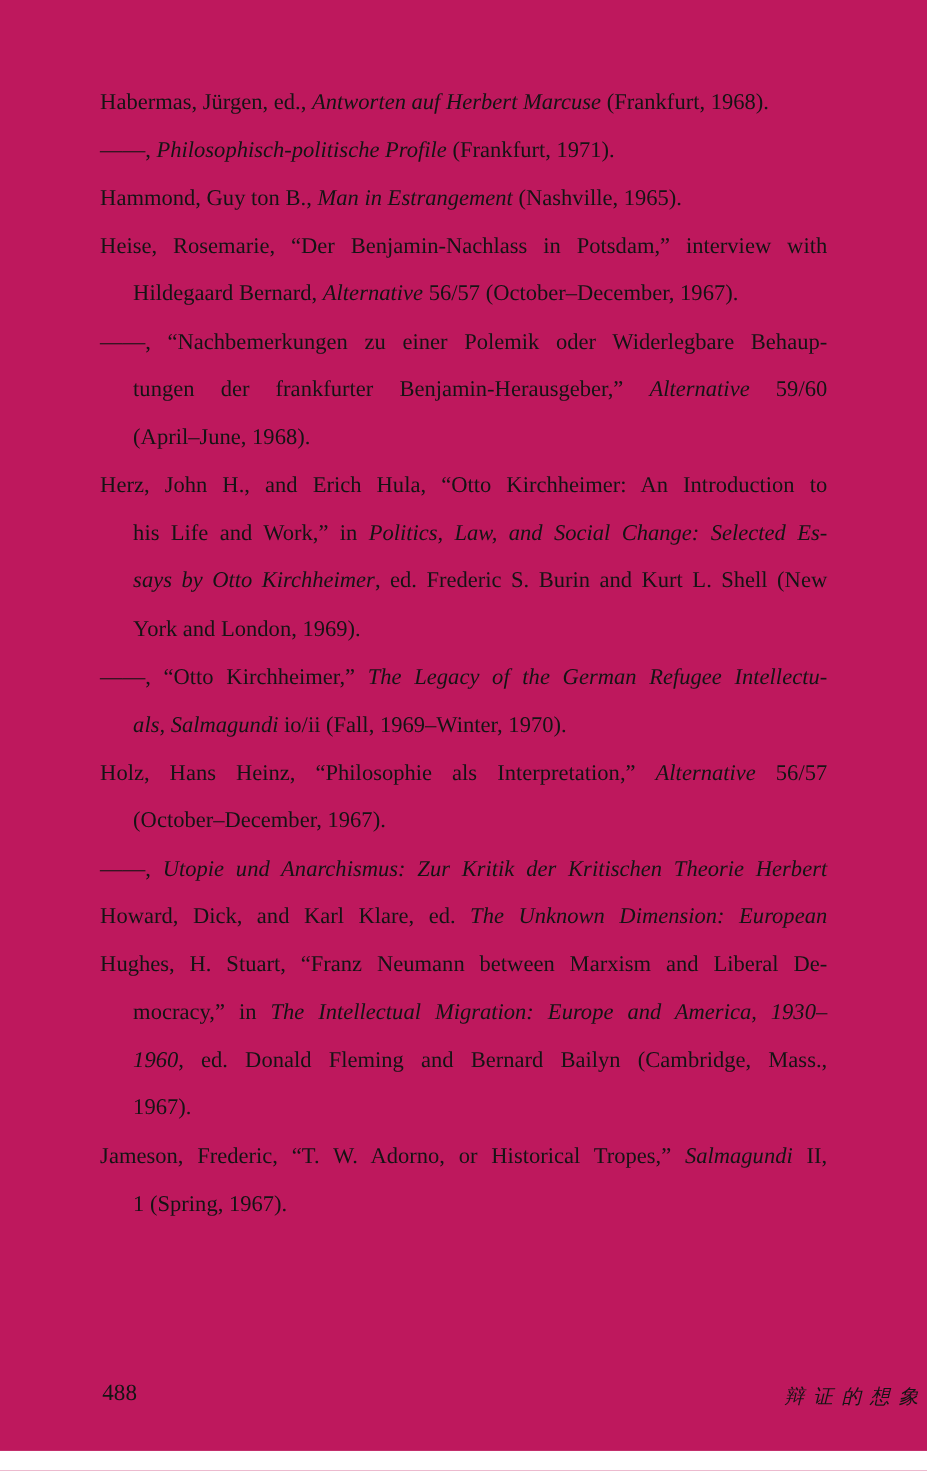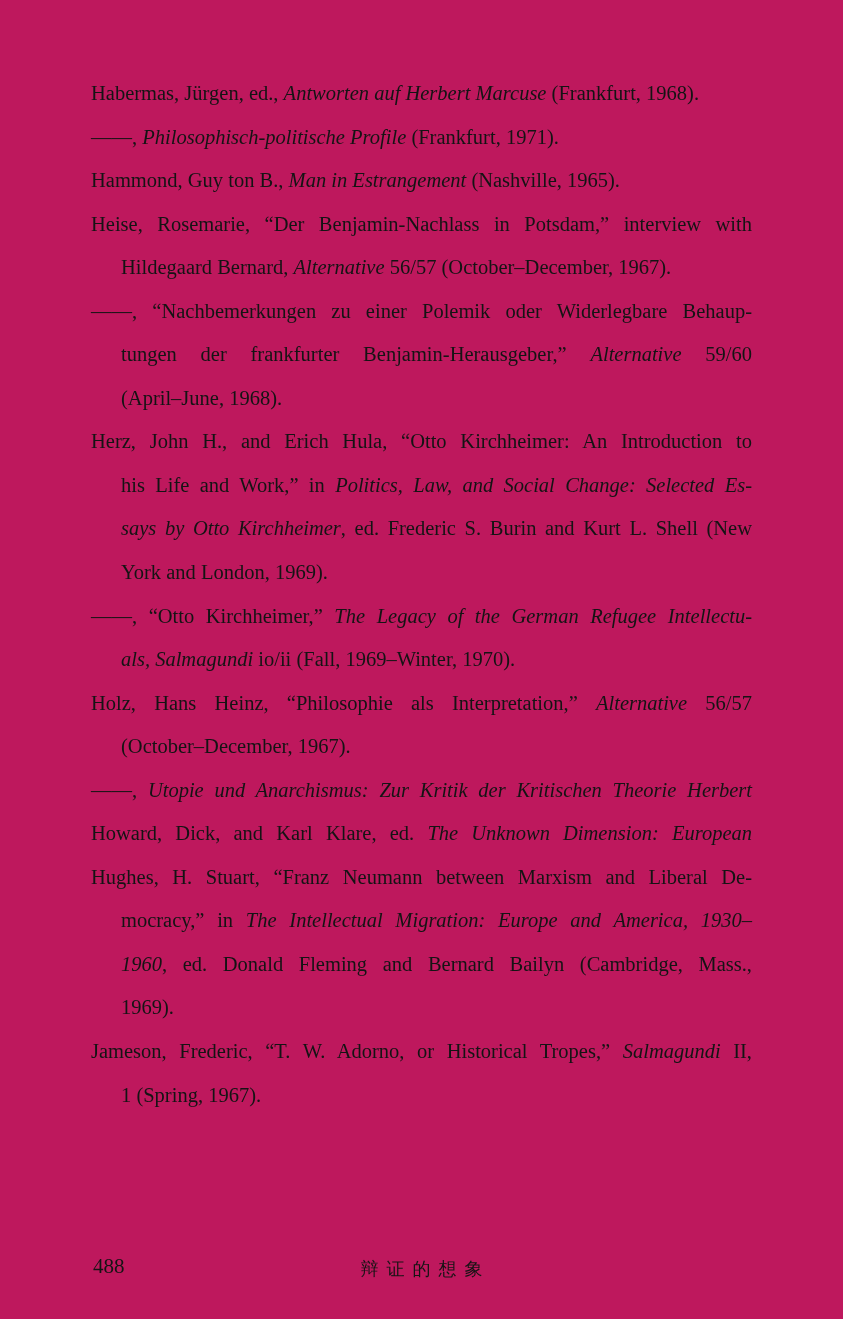--- a/index.html
+++ b/index.html
@@ -37,25 +37,26 @@
     left: 93px;
     top: 0;
     font-size: 21px;
     line-height: 28px;
   }
   .runtitle {
     position: absolute;
     left: 0;
     right: 0;
     top: 6px;
-    text-align: center;
+    text-align: right;
     font-size: 18px;
     line-height: 22px;
     letter-spacing: 8px;
     text-indent: 8px;
+    font-style: italic;
   }
 </style>
 </head>
 <body>
 
 <div class="page">
   <main class="bib">
       <div class="entry">
         <div class="line"><span class="seg">Habermas, Jürgen, ed., </span><span class="seg it">Antworten auf Herbert Marcuse</span><span class="seg"> (Frankfurt, 1968).</span></div>
       </div>
@@ -91,21 +92,21 @@
       <div class="entry">
         <div class="line just"><span class="seg">——, </span><span class="seg it">Utopie und Anarchismus: Zur Kritik der Kritischen Theorie Herbert</span></div>
       </div>
       <div class="entry">
         <div class="line just"><span class="seg">Howard, Dick, and Karl Klare, ed. </span><span class="seg it">The Unknown Dimension: European</span></div>
       </div>
       <div class="entry">
         <div class="line just"><span class="seg">Hughes, H. Stuart, “Franz Neumann between Marxism and Liberal De-</span></div>
         <div class="line indent just"><span class="seg">mocracy,” in </span><span class="seg it">The Intellectual Migration: Europe and America, 1930–</span></div>
         <div class="line indent just"><span class="seg it">1960</span><span class="seg">, ed. Donald Fleming and Bernard Bailyn (Cambridge, Mass.,</span></div>
-        <div class="line indent"><span class="seg">1969).</span></div>
+        <div class="line indent"><span class="seg">1967).</span></div>
       </div>
       <div class="entry">
         <div class="line just"><span class="seg">Jameson, Frederic, “T. W. Adorno, or Historical Tropes,” </span><span class="seg it">Salmagundi</span><span class="seg"> II,</span></div>
         <div class="line indent"><span class="seg">1 (Spring, 1967).</span></div>
       </div>
     </main>
   <footer class="footer">
     <span class="pagenum">488</span>
     <span class="runtitle">辩证的想象</span>
   </footer>

